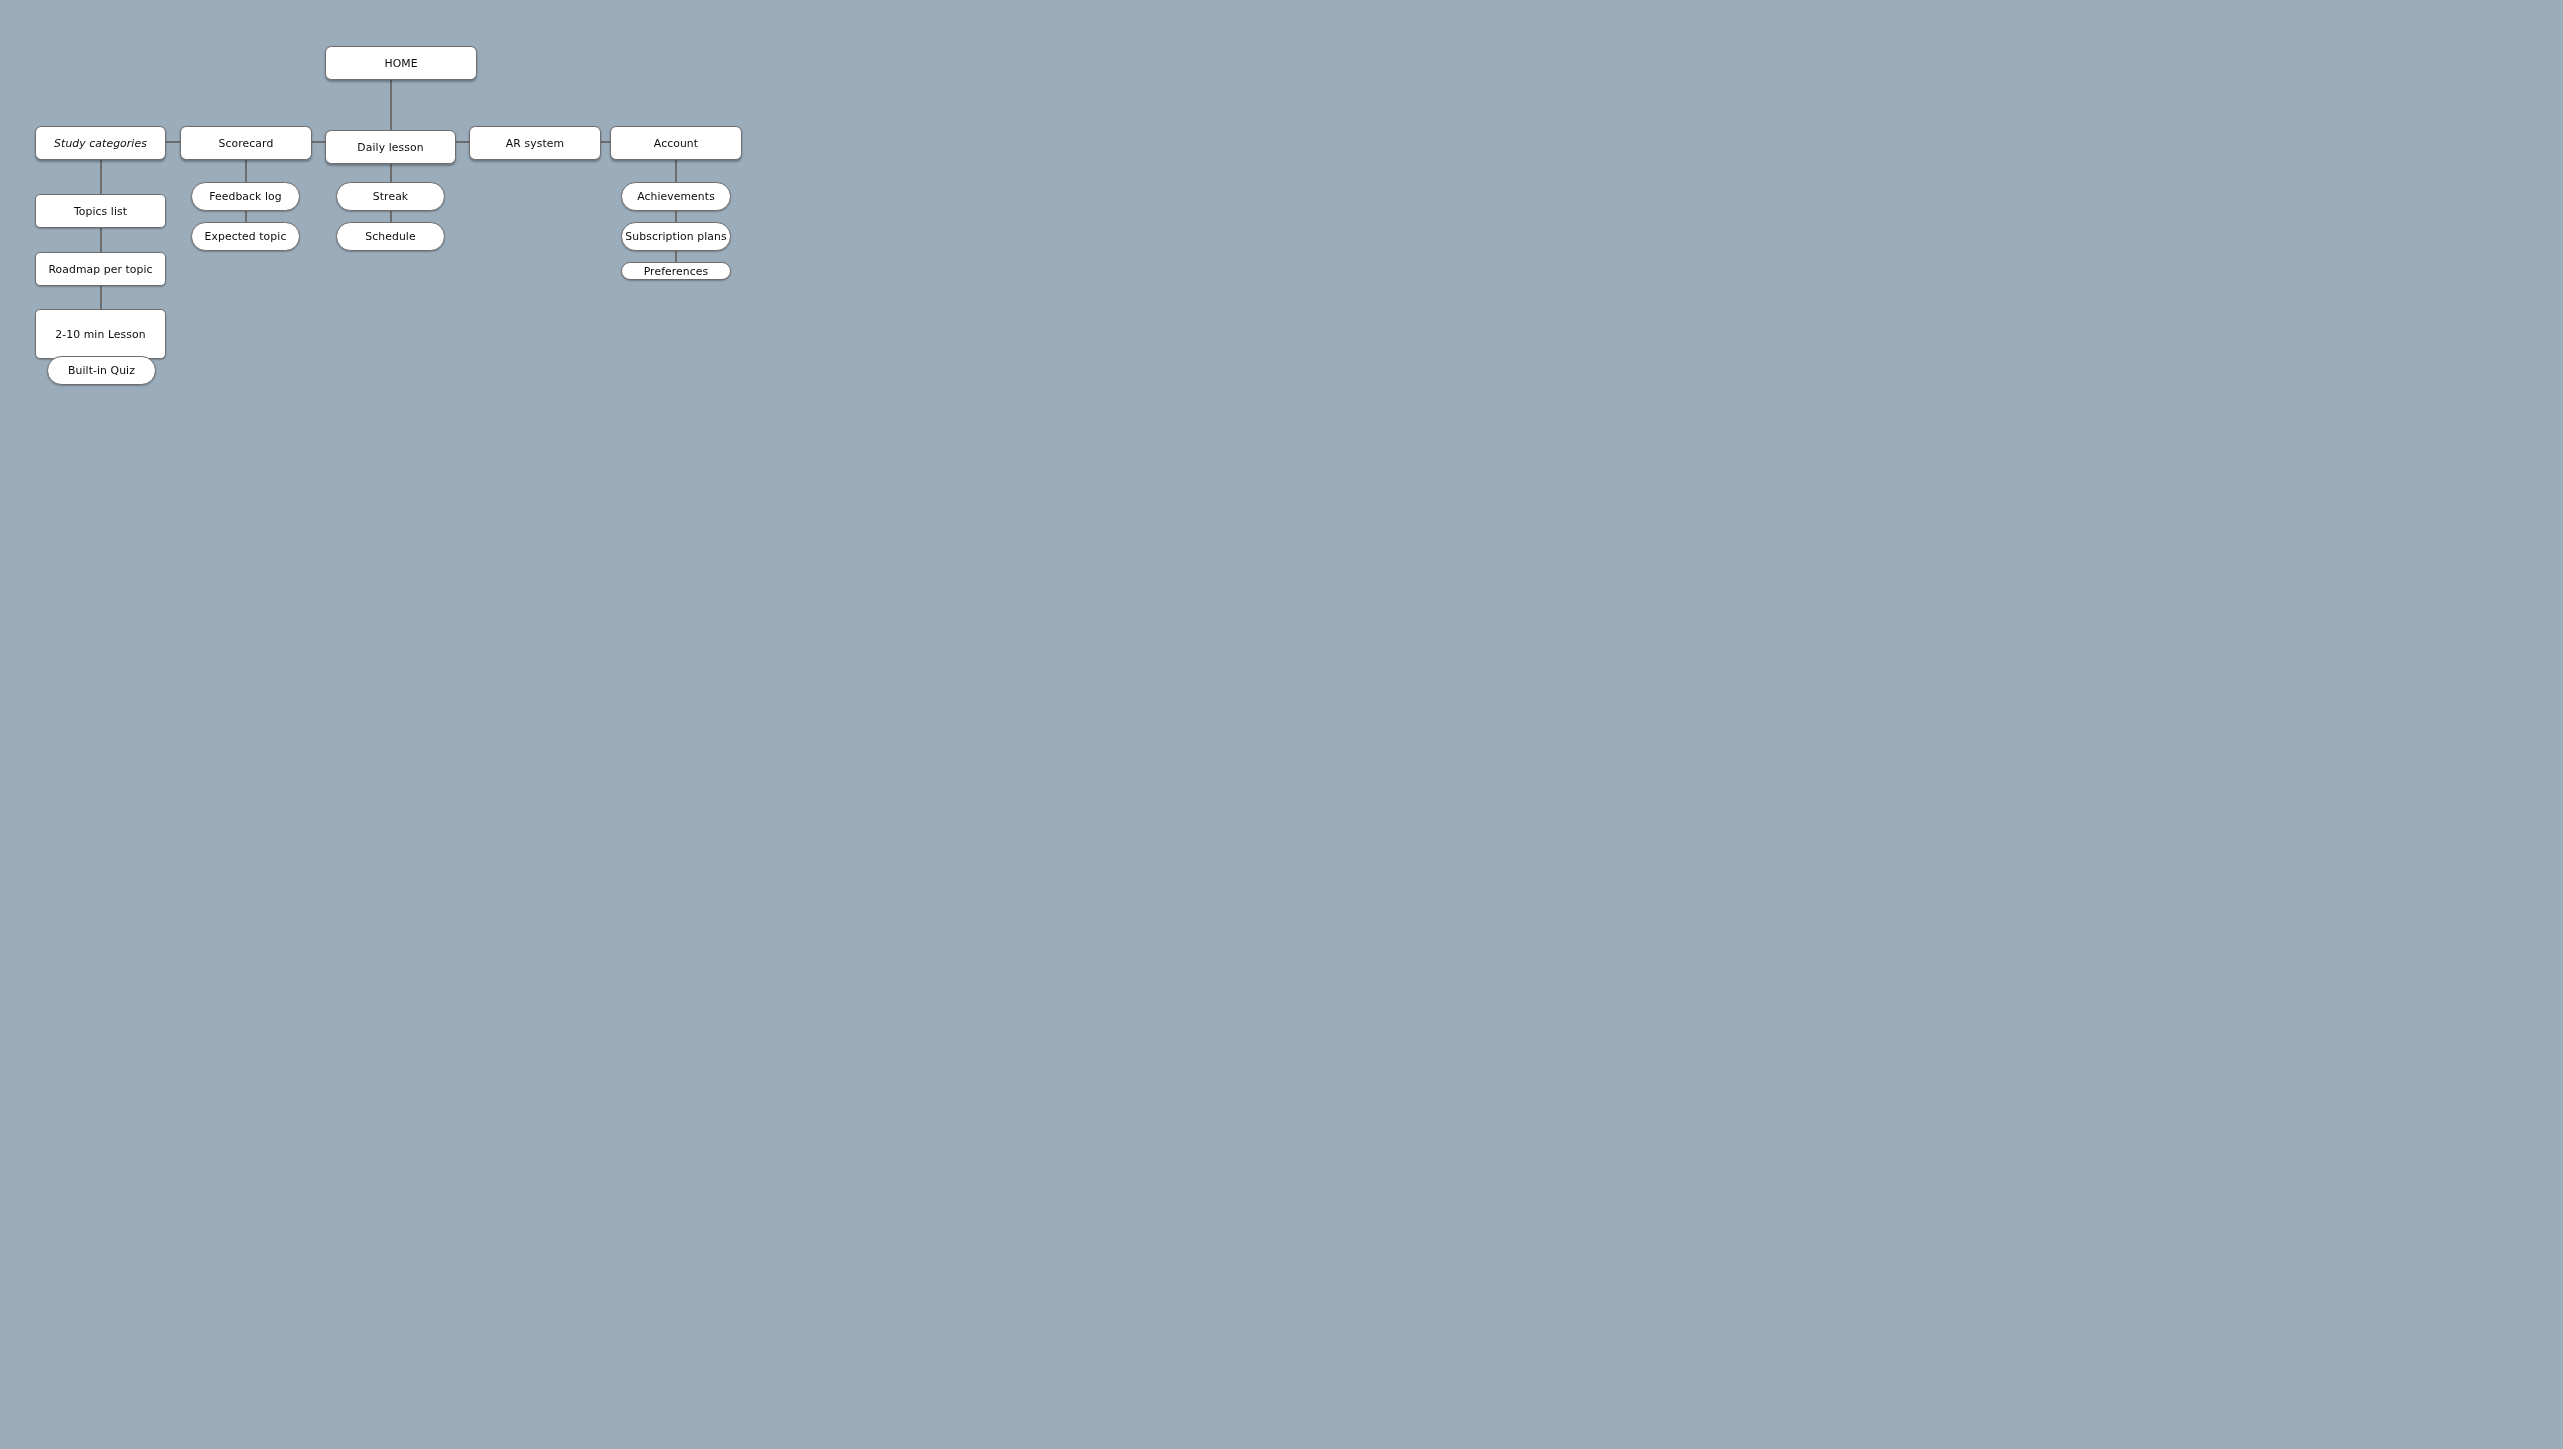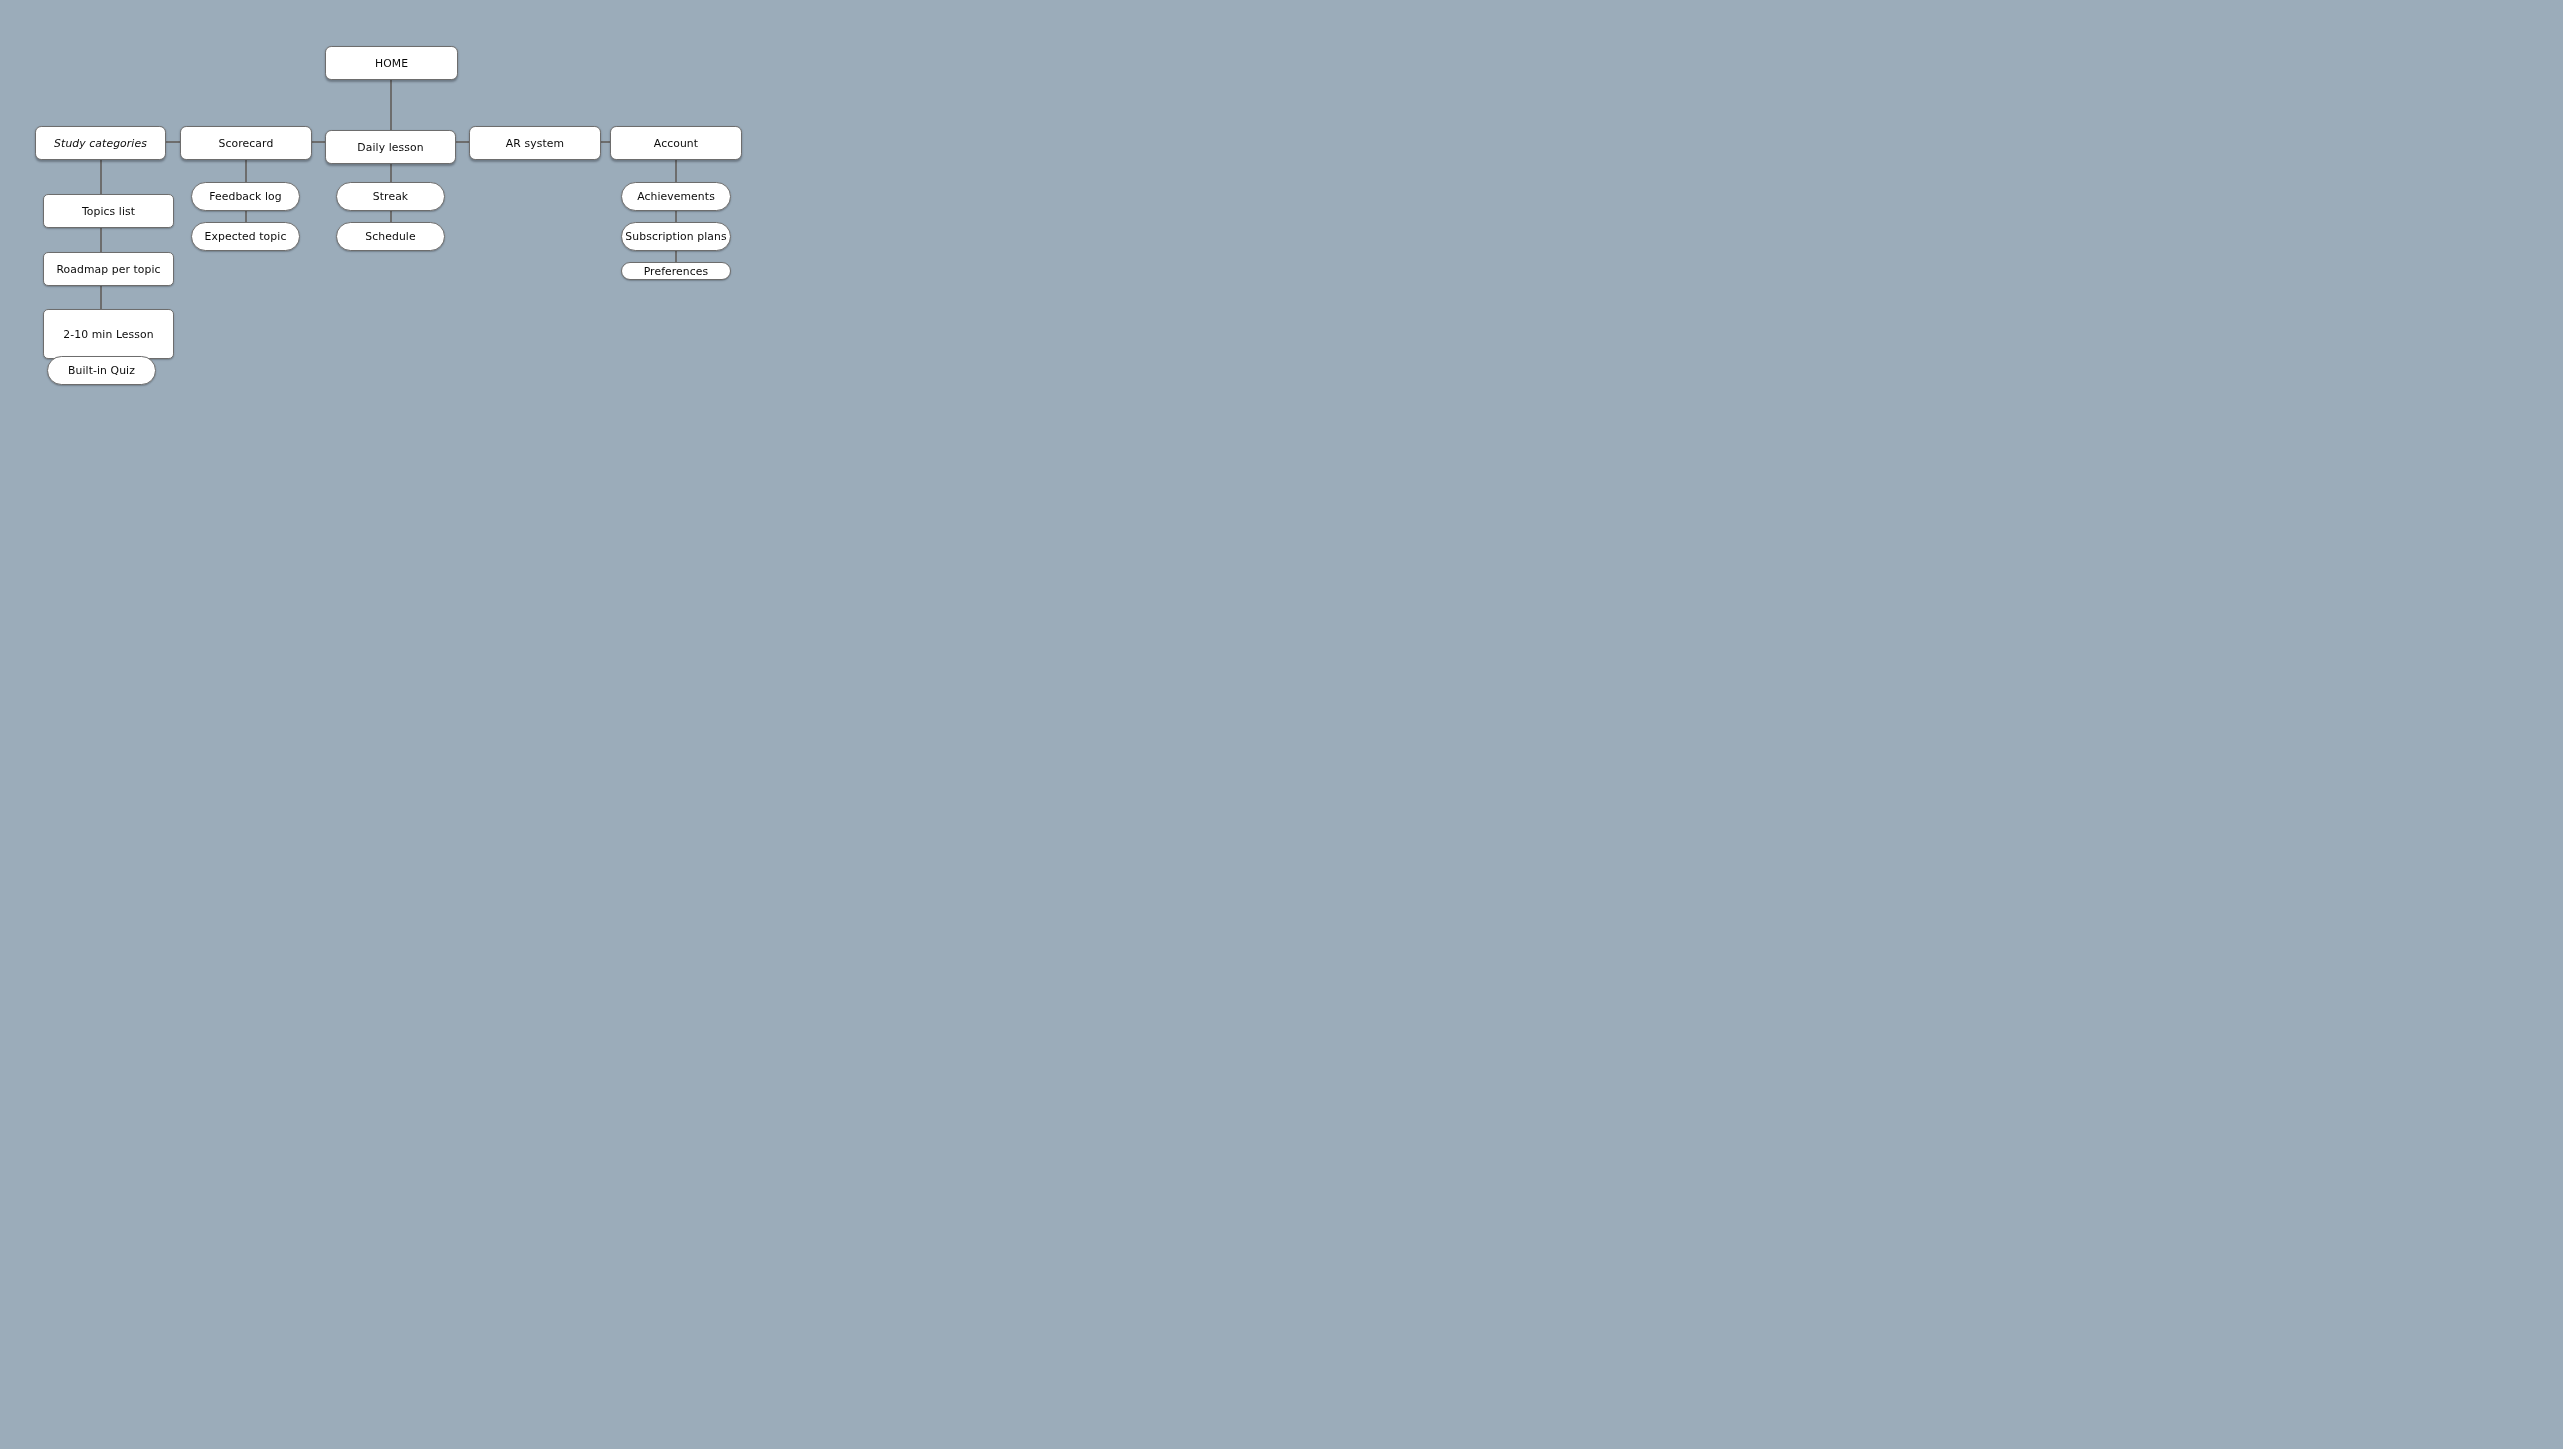--- a/index.html
+++ b/index.html
@@ -37,36 +37,36 @@
     justify-content: center;
     text-align: center;
     color: var(--text);
     font-size: 10.8px;
     font-weight: 500;
     letter-spacing: 0.1px;
     box-shadow: 0 1.5px 2.1px rgba(25,30,36,0.35);
   }
   .node .label { display: block; }
   .rect-lg { border-radius: 6.2px; }
-  .rect-sm { border-radius: 5.1px; border-width: 1.3px; box-shadow: 0 1px 1.5px rgba(25,30,36,0.3); margin-left: 8px; }
+  .rect-sm { border-radius: 5.1px; border-width: 1.3px; box-shadow: 0 1px 1.5px rgba(25,30,36,0.3); }
   .pill    { border-radius: 14.4px; border-width: 1.3px; box-shadow: 0 1px 1.5px rgba(25,30,36,0.3); text-align: center; }
 </style>
 </head>
 <body>
 
 <div class="canvas">
 
   <div class="connector" style="left:390px; top:63px; width:1.5px; height:79px;"></div>
   <div class="connector" style="left:101px; top:141px; width:575px; height:1.5px;"></div>
   <div class="connector" style="left:100px; top:143px; width:1.5px; height:228px;"></div>
   <div class="connector" style="left:245px; top:143px; width:1.5px; height:94px;"></div>
   <div class="connector" style="left:390px; top:143px; width:1.5px; height:94px;"></div>
   <div class="connector" style="left:675px; top:143px; width:1.5px; height:134px;"></div>
 
-  <div class="node rect-lg" style="left:325px; top:46px; width:133px; height:34px;">
+  <div class="node rect-lg" style="left:325px; top:46px; width:152px; height:34px;">
     <span class="label">HOME</span>
   </div>
 
   <div class="node rect-lg" style="left:35px; top:126px; width:131px; height:34px;font-style:italic;">
     <span class="label">Study categories</span>
   </div>
   <div class="node rect-lg" style="left:180px; top:126px; width:132px; height:34px;">
     <span class="label">Scorecard</span>
   </div>
   <div class="node rect-lg" style="left:325px; top:130px; width:131px; height:34px;">

